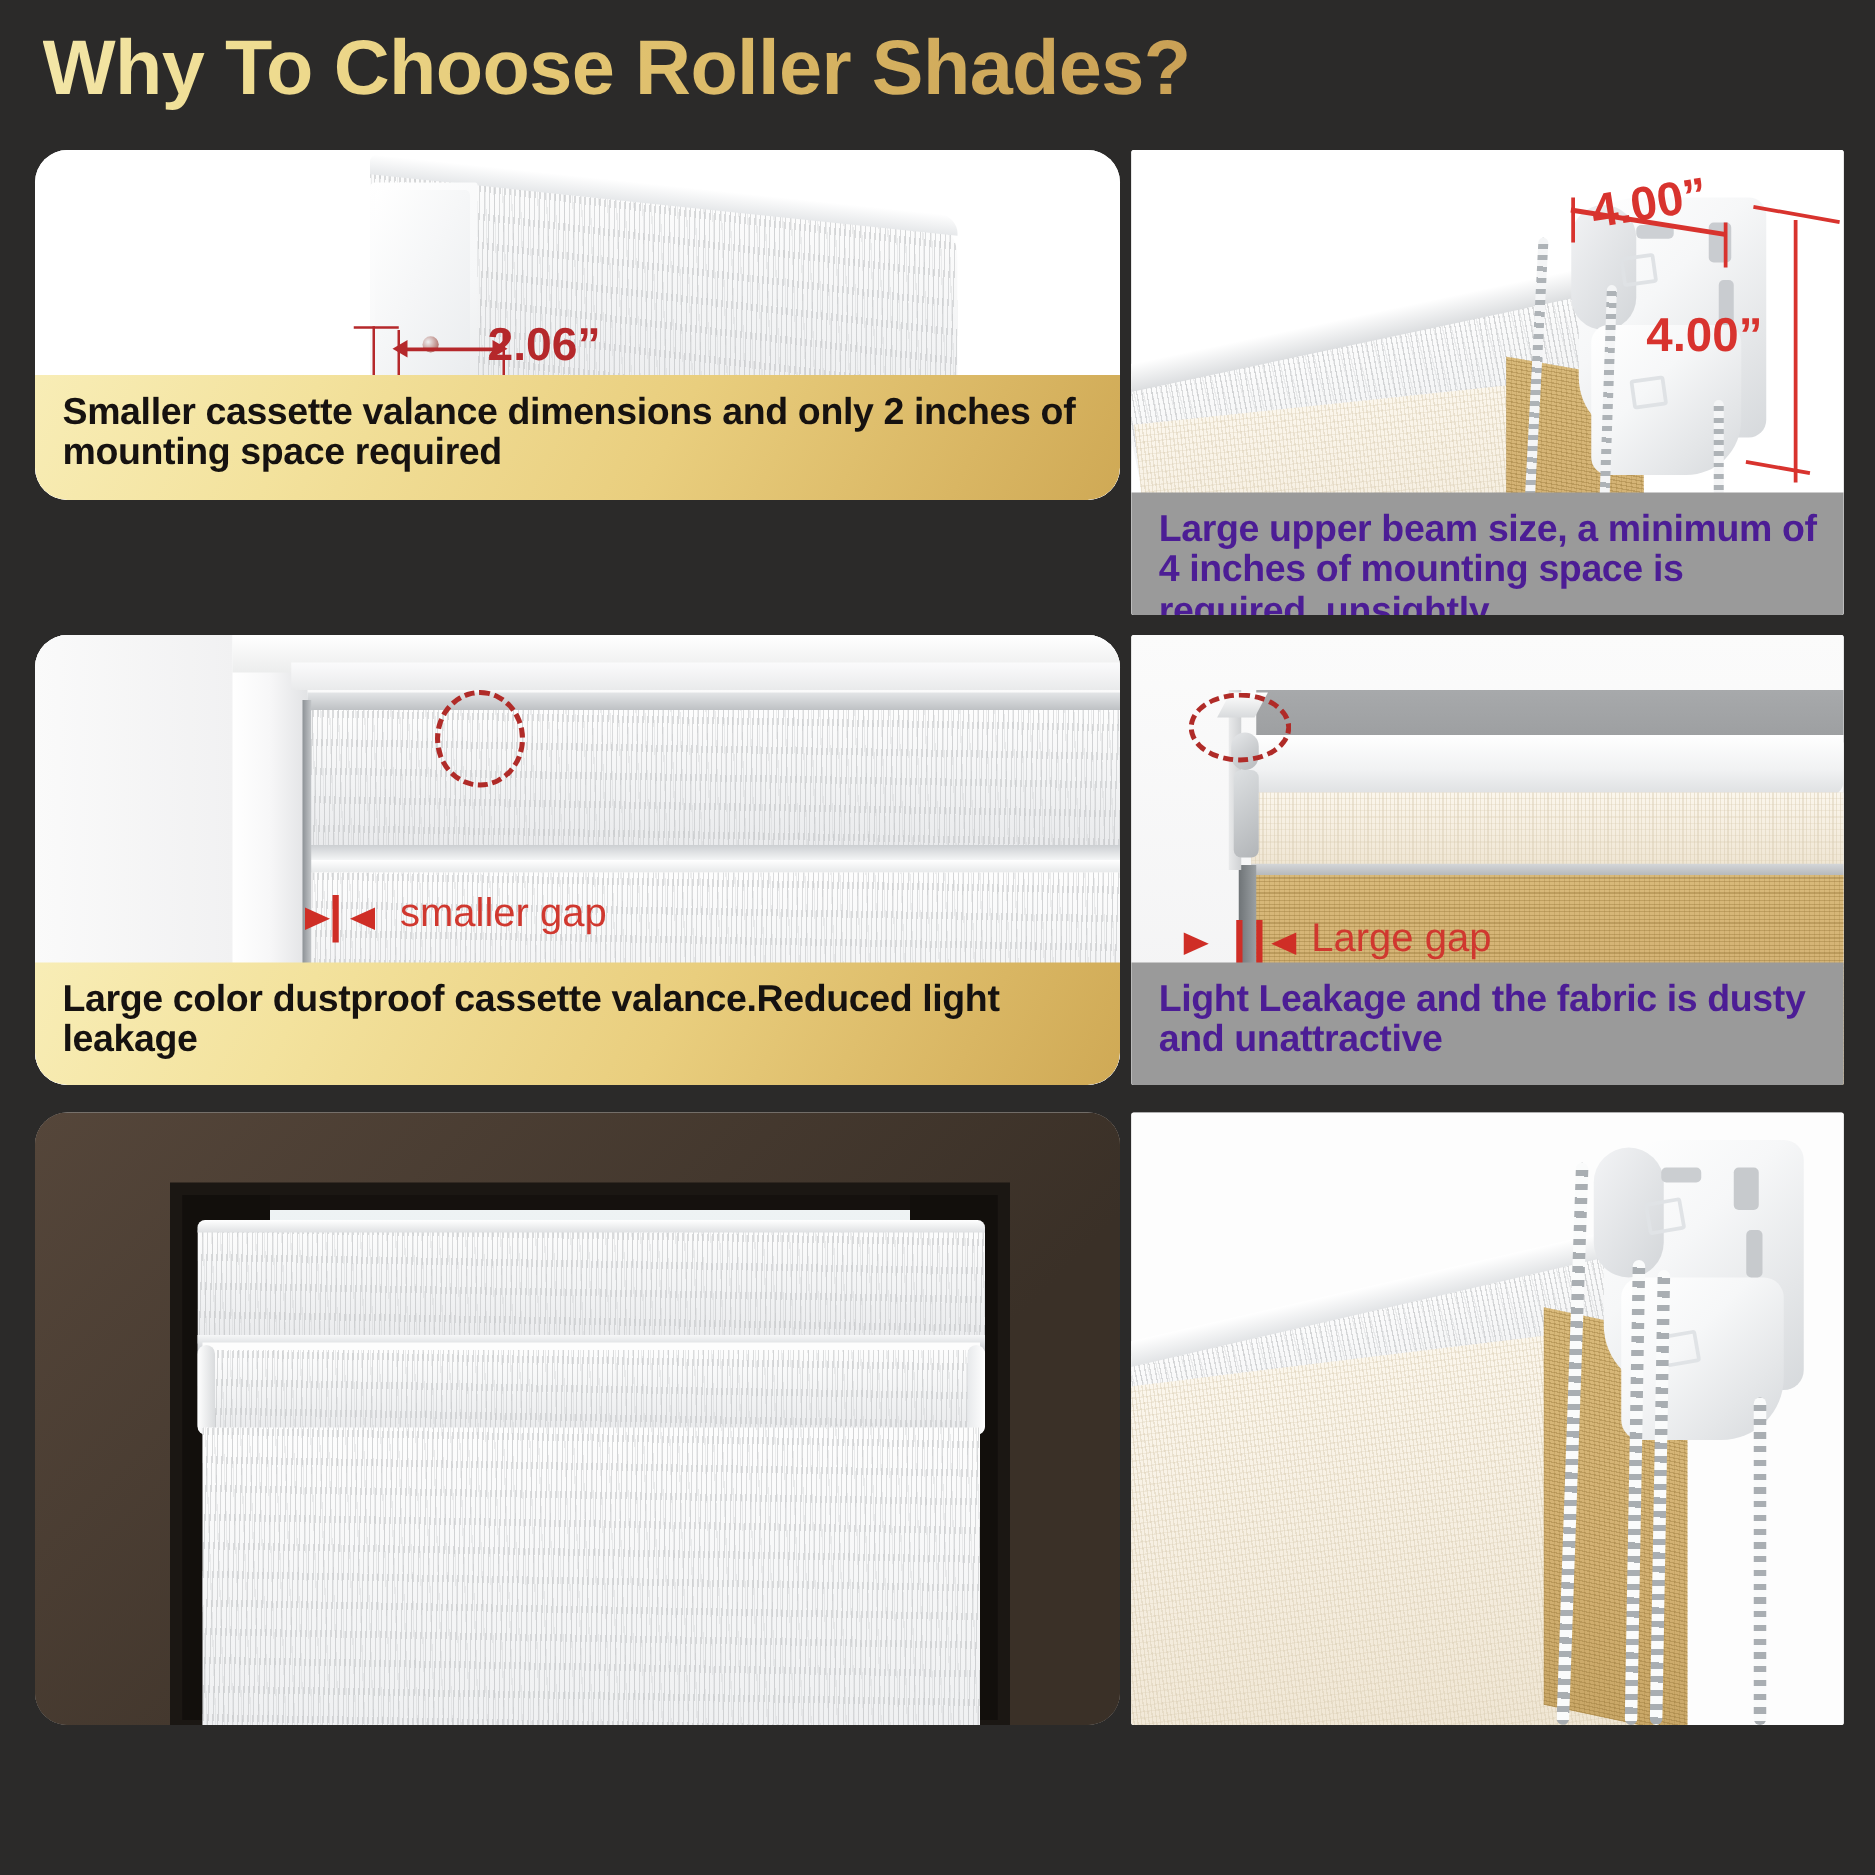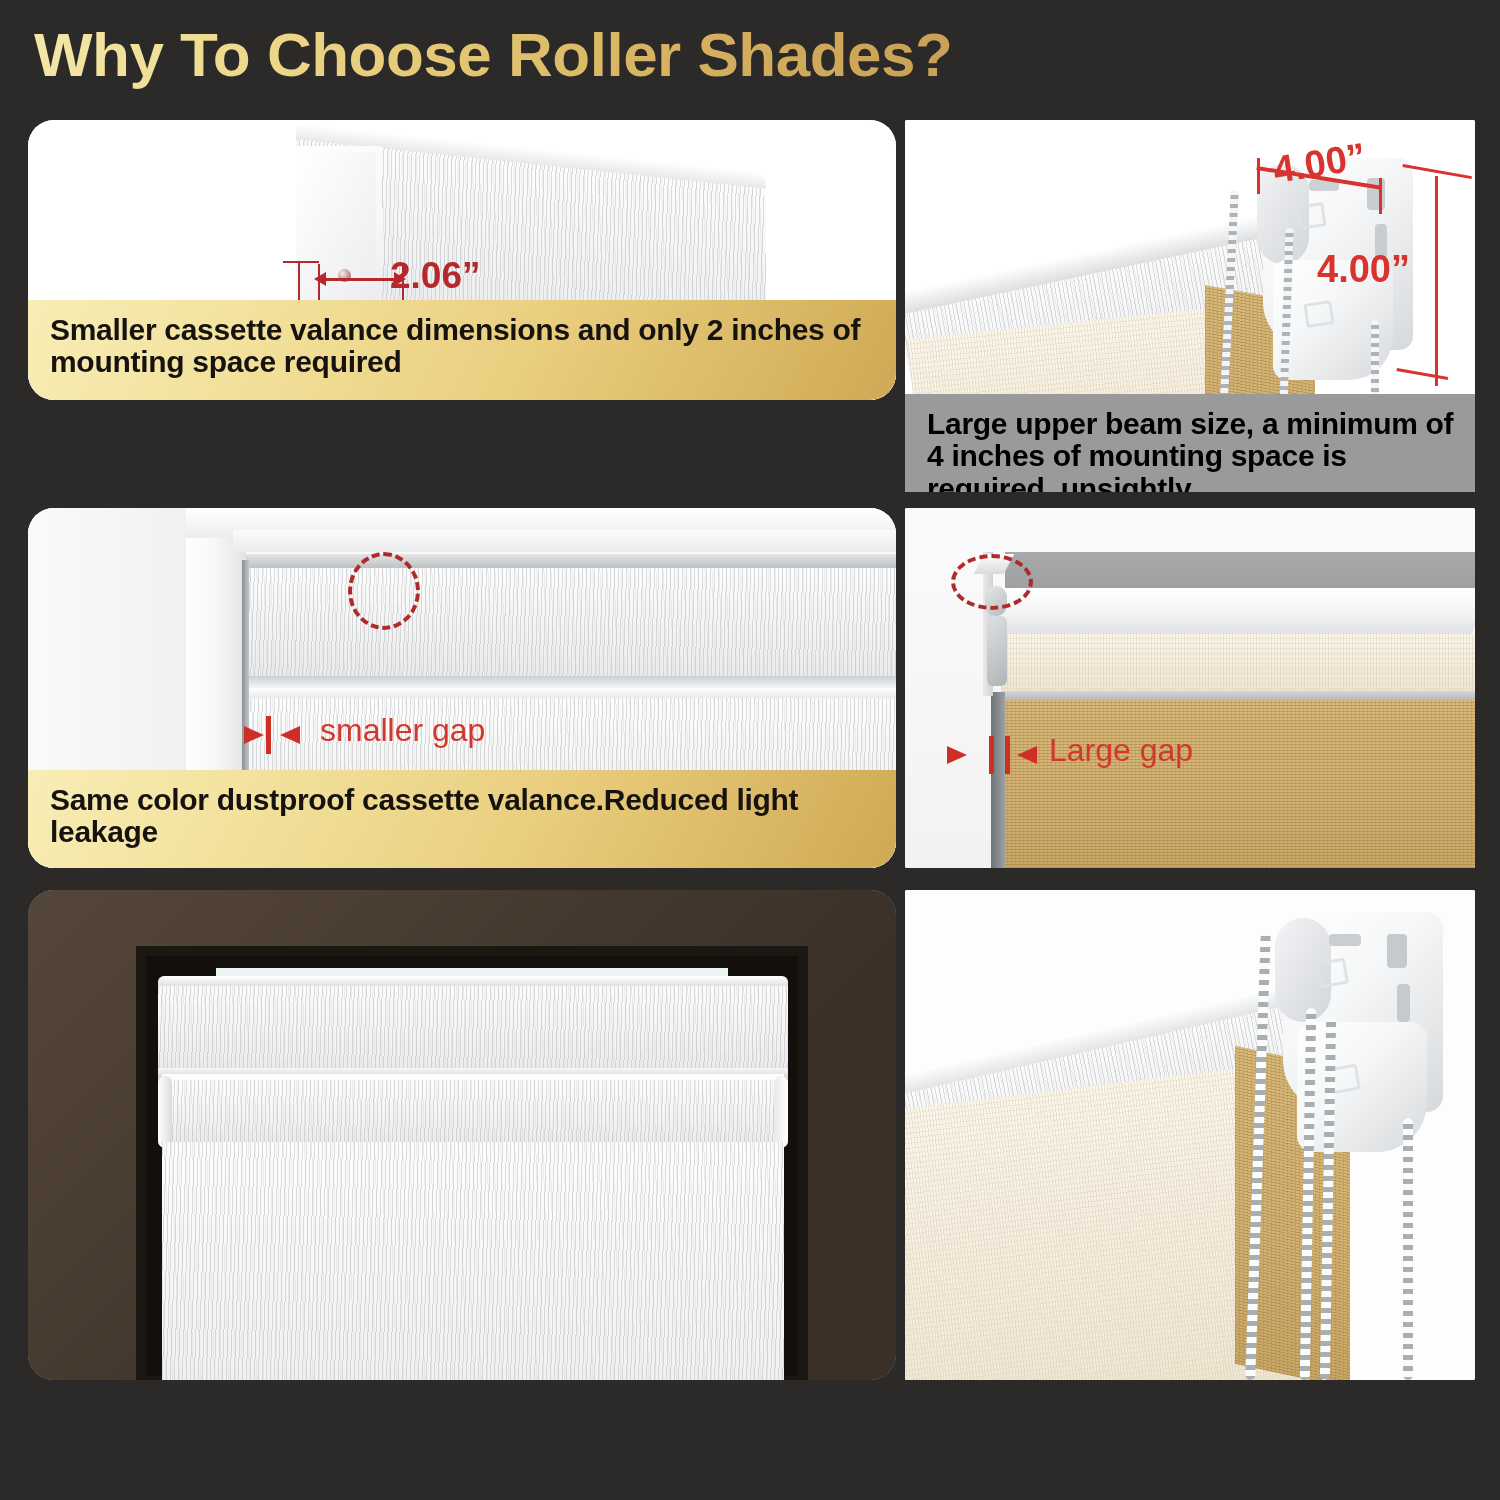--- a/index.html
+++ b/index.html
@@ -52,21 +52,21 @@
     font-size:30px; font-weight:bold; line-height:1.08;
     letter-spacing:-0.3px;
   }
   .cap.gold{
     color:#161210;
     background:linear-gradient(135deg,#f6e9ad 0%,#f2e09a 22%,#e8cd7c 55%,#d8b461 82%,#cda busy 100%);
     background:linear-gradient(118deg,#f8edb6 0%,#f3e29d 25%,#e9ce7e 58%,#d9b663 85%,#cfa955 100%);
     border-bottom-left-radius:26px; border-bottom-right-radius:26px;
   }
   .cap.gray{
-    color:#000000;
+    color:#4c1d95;
     background:#9a9a9a;
   }
   .cap.h1{ height:100px; }
   .cap.h2{ height:98px; }
   .cap.h3{ height:102px; }
 
   
   .fabric-white{
     background:
       repeating-linear-gradient(92deg, rgba(190,192,194,.55) 0 1px, rgba(255,255,255,0) 1px 4px),
@@ -208,21 +208,21 @@
     <div style="position:absolute;left:214px;top:52px;width:7px;height:300px;background:linear-gradient(90deg,#8d9296,#c2c5c8);"></div>
 
     <div class="dashed-circle" style="left:320px;top:44px;width:72px;height:78px;"></div>
 
     <div class="arrow-r" style="left:216px;top:218px;"></div>
     <div style="position:absolute;left:238px;top:208px;width:5px;height:38px;background:#cf2e26;"></div>
     <div class="arrow-l" style="left:252px;top:218px;"></div>
     <div class="gaptxt" style="left:282px;top:204px;margin-left:10px;">smaller gap</div>
   </div>
 
-  <div class="cap gold h2">Same color dustproof cassette valance.Reduced light leakage</div>
+  <div class="cap gold h2">Large color dustproof cassette valance.Reduced light leakage</div>
 </div>
 
 <div class="panel right row2r">
   <div class="photo" style="background:linear-gradient(180deg,#fbfbfb,#f2f2f3);padding-left:21px;">
 
     <div style="position:absolute;left:100px;top:44px;width:470px;height:42px;background:linear-gradient(180deg,#a7a9ab,#9c9ea0);"></div>
 
     <div style="position:absolute;left:92px;top:80px;width:478px;height:50px;border-radius:0 0 14px 14px;background:linear-gradient(180deg,#ffffff 0%,#f1f2f3 55%,#dcdee0 100%);"></div>
 
     <div style="position:absolute;left:96px;top:126px;width:474px;height:60px;" class="fabric-cream"></div>
@@ -239,20 +239,21 @@
 
     <div class="dashed-circle" style="left:46px;top:46px;width:82px;height:56px;"></div>
 
     <div class="arrow-r" style="left:42px;top:238px;"></div>
     <div style="position:absolute;left:84px;top:228px;width:5px;height:38px;background:#cf2e26;"></div>
     <div style="position:absolute;left:100px;top:228px;width:5px;height:38px;background:#cf2e26;"></div>
     <div class="arrow-l" style="left:112px;top:238px;"></div>
     <div class="gaptxt" style="left:144px;top:224px;">Large gap</div>
   </div>
 
+  <div class="cap gray h2">Light Leakage and the fabric is dusty and unattractive</div>
 </div>
 
 <div class="panel left row3">
   <div class="photo" style="background:linear-gradient(180deg,#4a3d32 0%,#3e342b 40%,#352d25 100%);">
 
     <div style="position:absolute;left:0;top:0;width:100%;height:100%;background:linear-gradient(135deg,#55463a,#3a3027 70%);"></div>
 
     <div style="position:absolute;left:108px;top:56px;width:672px;height:434px;background:#1b1713;"></div>
     <div style="position:absolute;left:118px;top:66px;width:652px;height:420px;background:#15110e;"></div>
 

